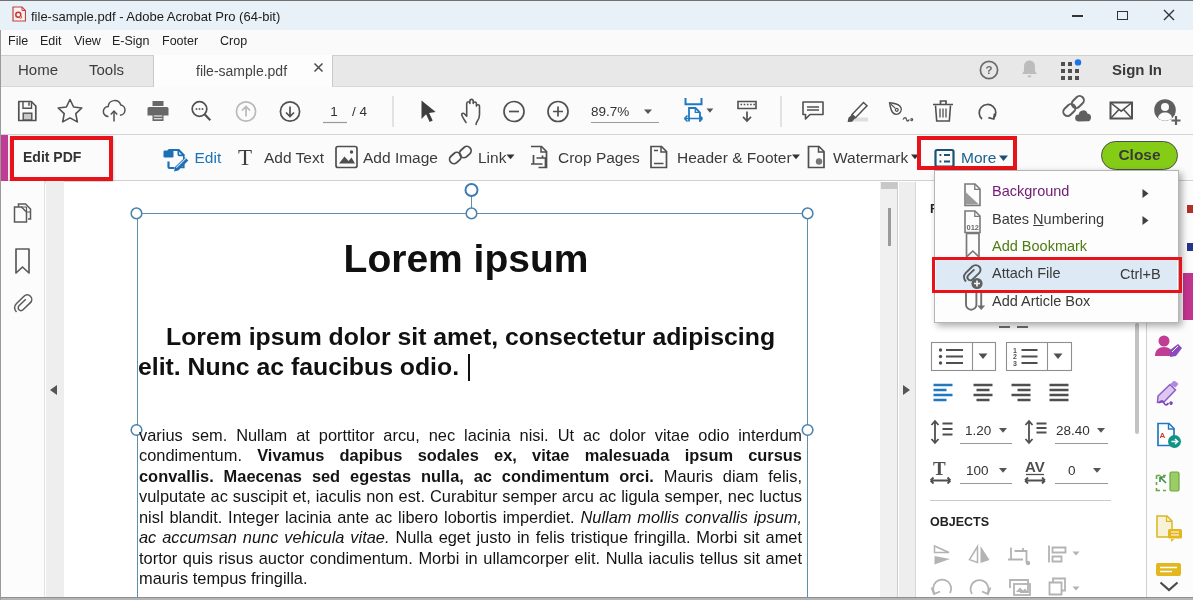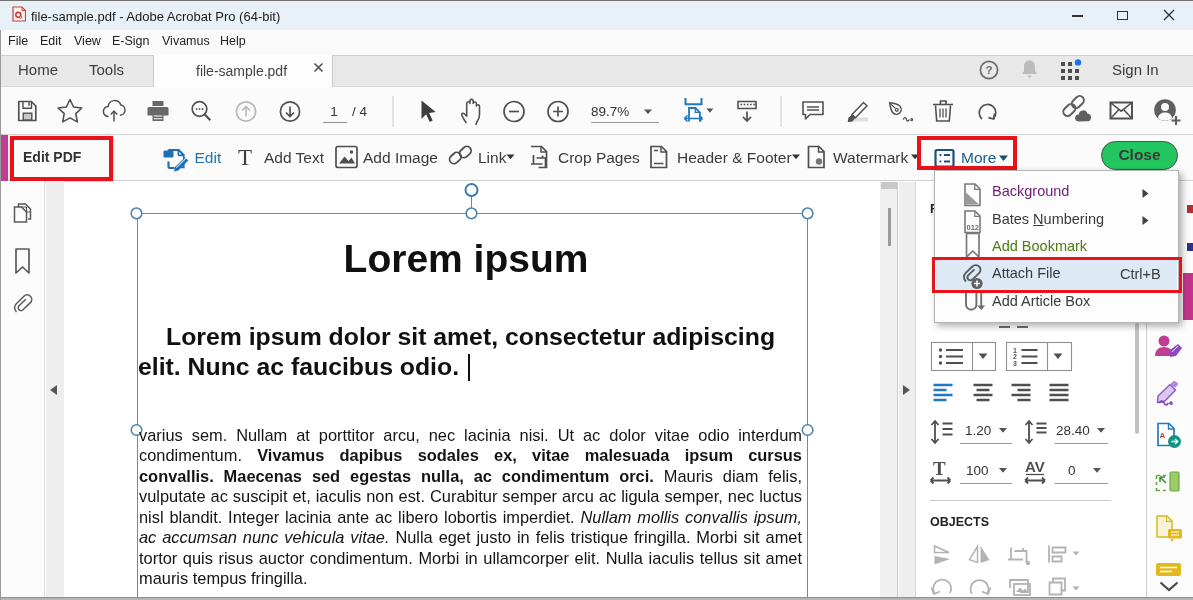--- a/index.html
+++ b/index.html
@@ -29,22 +29,22 @@
       <path d="M1 1 L11 11 M11 1 L1 11" stroke="#333" stroke-width="1.4"></path>
     </svg>
 </div>
 
 <div class="abs" style="left:0;top:30px;width:1193px;height:25px;background:#fafafa;"></div>
 <div class="abs" style="left:0;top:34px;width:1015px;height:16px;font-size:12.5px;color:#222;">
   <span class="abs" style="left:8px;">File</span>
   <span class="abs" style="left:40px;">Edit</span>
   <span class="abs" style="left:74px;">View</span>
   <span class="abs" style="left:112px;">E-Sign</span>
-  <span class="abs" style="left:162px;">Vivamus</span>
-  <span class="abs" style="left:220px;">Help</span>
+  <span class="abs" style="left:162px;">Footer</span>
+  <span class="abs" style="left:220px;">Crop</span>
 </div>
 
 <div class="abs" style="left:0;top:55px;width:1193px;height:32px;background:#e8e8e8;border-top:1px solid #cfcfcf;border-bottom:1px solid #d8d8d8;"></div>
 <div class="abs" style="left:153px;top:55px;width:180px;height:32px;background:#fdfdfd;border-left:1px solid #c9c9c9;border-right:1px solid #c9c9c9;"></div>
 <div class="abs" style="left:18px;top:61px;font-size:15px;color:#3c3c3c;">Home</div>
 <div class="abs" style="left:89px;top:61px;font-size:15px;color:#3c3c3c;">Tools</div>
 <div class="abs" style="left:196px;top:63px;font-size:14px;color:#444;">file-sample.pdf</div>
 <div class="abs" style="left:313px;top:62px;width:11px;height:11px;">
     <svg width="11" height="11" viewBox="0 0 11 11">
       <path d="M1.5 1.5 L9.5 9.5 M9.5 1.5 L1.5 9.5" stroke="#4a4a4a" stroke-width="1.5"></path>
@@ -71,21 +71,21 @@
     <rect x="1" y="10" width="4" height="4"></rect>
         <rect x="8" y="10" width="4" height="4"></rect>
         <rect x="15" y="10" width="4" height="4"></rect>
     <rect x="1" y="17" width="4" height="4"></rect>
         <rect x="8" y="17" width="4" height="4"></rect>
         <rect x="15" y="17" width="4" height="4"></rect>
   </g>
   <circle cx="18" cy="3.4" r="3.2" fill="#1a73e8"></circle>
 </svg>
 </div>
-<div class="abs" style="left:1112px;top:61px;font-size:15px;font-weight:normal;color:#3a3a3a;">Sign In</div>
+<div class="abs" style="left:1112px;top:61px;font-size:15px;font-weight:bold;color:#3a3a3a;">Sign In</div>
 
 <div class="abs" style="left:0;top:87px;width:1193px;height:48px;background:#fbfbfb;border-bottom:1px solid #d4d4d4;"></div>
 <div class="abs" style="left:0;top:88px;width:1193px;height:47px;">
 <svg width="1193" height="47" viewBox="0 0 1193 47" fill="none" stroke="#515151" stroke-width="1.7">
 
   <path d="M18.8 13.5 h12.5 l4.5 4.5 v14.5 h-17 z" stroke-linejoin="round"></path>
   <path d="M23 13.8 v6.4 h8.5 v-6.4" stroke-width="1.4"></path>
   <path d="M29 14.2 v3.5" stroke-width="1.5"></path>
   <rect x="23.2" y="25.2" width="8.6" height="6.8" fill="#c9c9c9" stroke-width="1.4"></rect>
 
@@ -243,21 +243,21 @@
     <path d="M944 20 h6 M944 26.5 h6" stroke-width="2"></path>
     <path d="M939.5 20 h1.8 M939.5 26.5 h1.8" stroke-width="2.2"></path>
   </g>
   <text x="961" y="28" font-size="15.5" fill="#1a5f8e" font-family="Liberation Sans">More</text>
   <path d="M999 20.5 l4.5 5.5 4.5 -5.5 z" fill="#1a4f76"></path>
 </svg>
 </div>
 
 <div class="abs" style="left:917px;top:136px;width:100px;height:34px;border:4px solid #e8131a;"></div>
 
-<div class="abs" style="left:1101px;top:141px;width:77px;height:29px;border:1.6px solid #4f4f4f;border-radius:15px;background:#22c55e;text-align:center;line-height:26px;font-size:15.5px;font-weight:bold;color:#3a3a3a;">Close</div>
+<div class="abs" style="left:1101px;top:141px;width:77px;height:29px;border:1.6px solid #4f4f4f;border-radius:15px;background:#84cc16;text-align:center;line-height:26px;font-size:15.5px;font-weight:bold;color:#3a3a3a;">Close</div>
 
 <div class="abs" style="left:0;top:181px;width:45px;height:419px;background:#fcfcfc;border-right:1px solid #e0e0e0;border-left:1px solid #8a8a8a;"></div>
 <div class="abs" style="left:46px;top:181px;width:18px;height:419px;background:#eeeeee;"></div>
 <div class="abs" style="left:0;top:181px;width:45px;height:419px;">
 <svg width="45" height="419" viewBox="0 0 45 419" fill="none" stroke="#5a5a5a" stroke-width="1.6">
 
   <path d="M14.5 41 v-15 h7 l5 5 v10 z" stroke-width="1.5"></path>
   <path d="M18.5 26 v-3 h7 l5 5 v10 h-2.5" stroke-width="1.5"></path>
   <path d="M21 26 l5 0 l0.5 0.5 v4.5 h4.5" stroke-width="1.2"></path>
 

